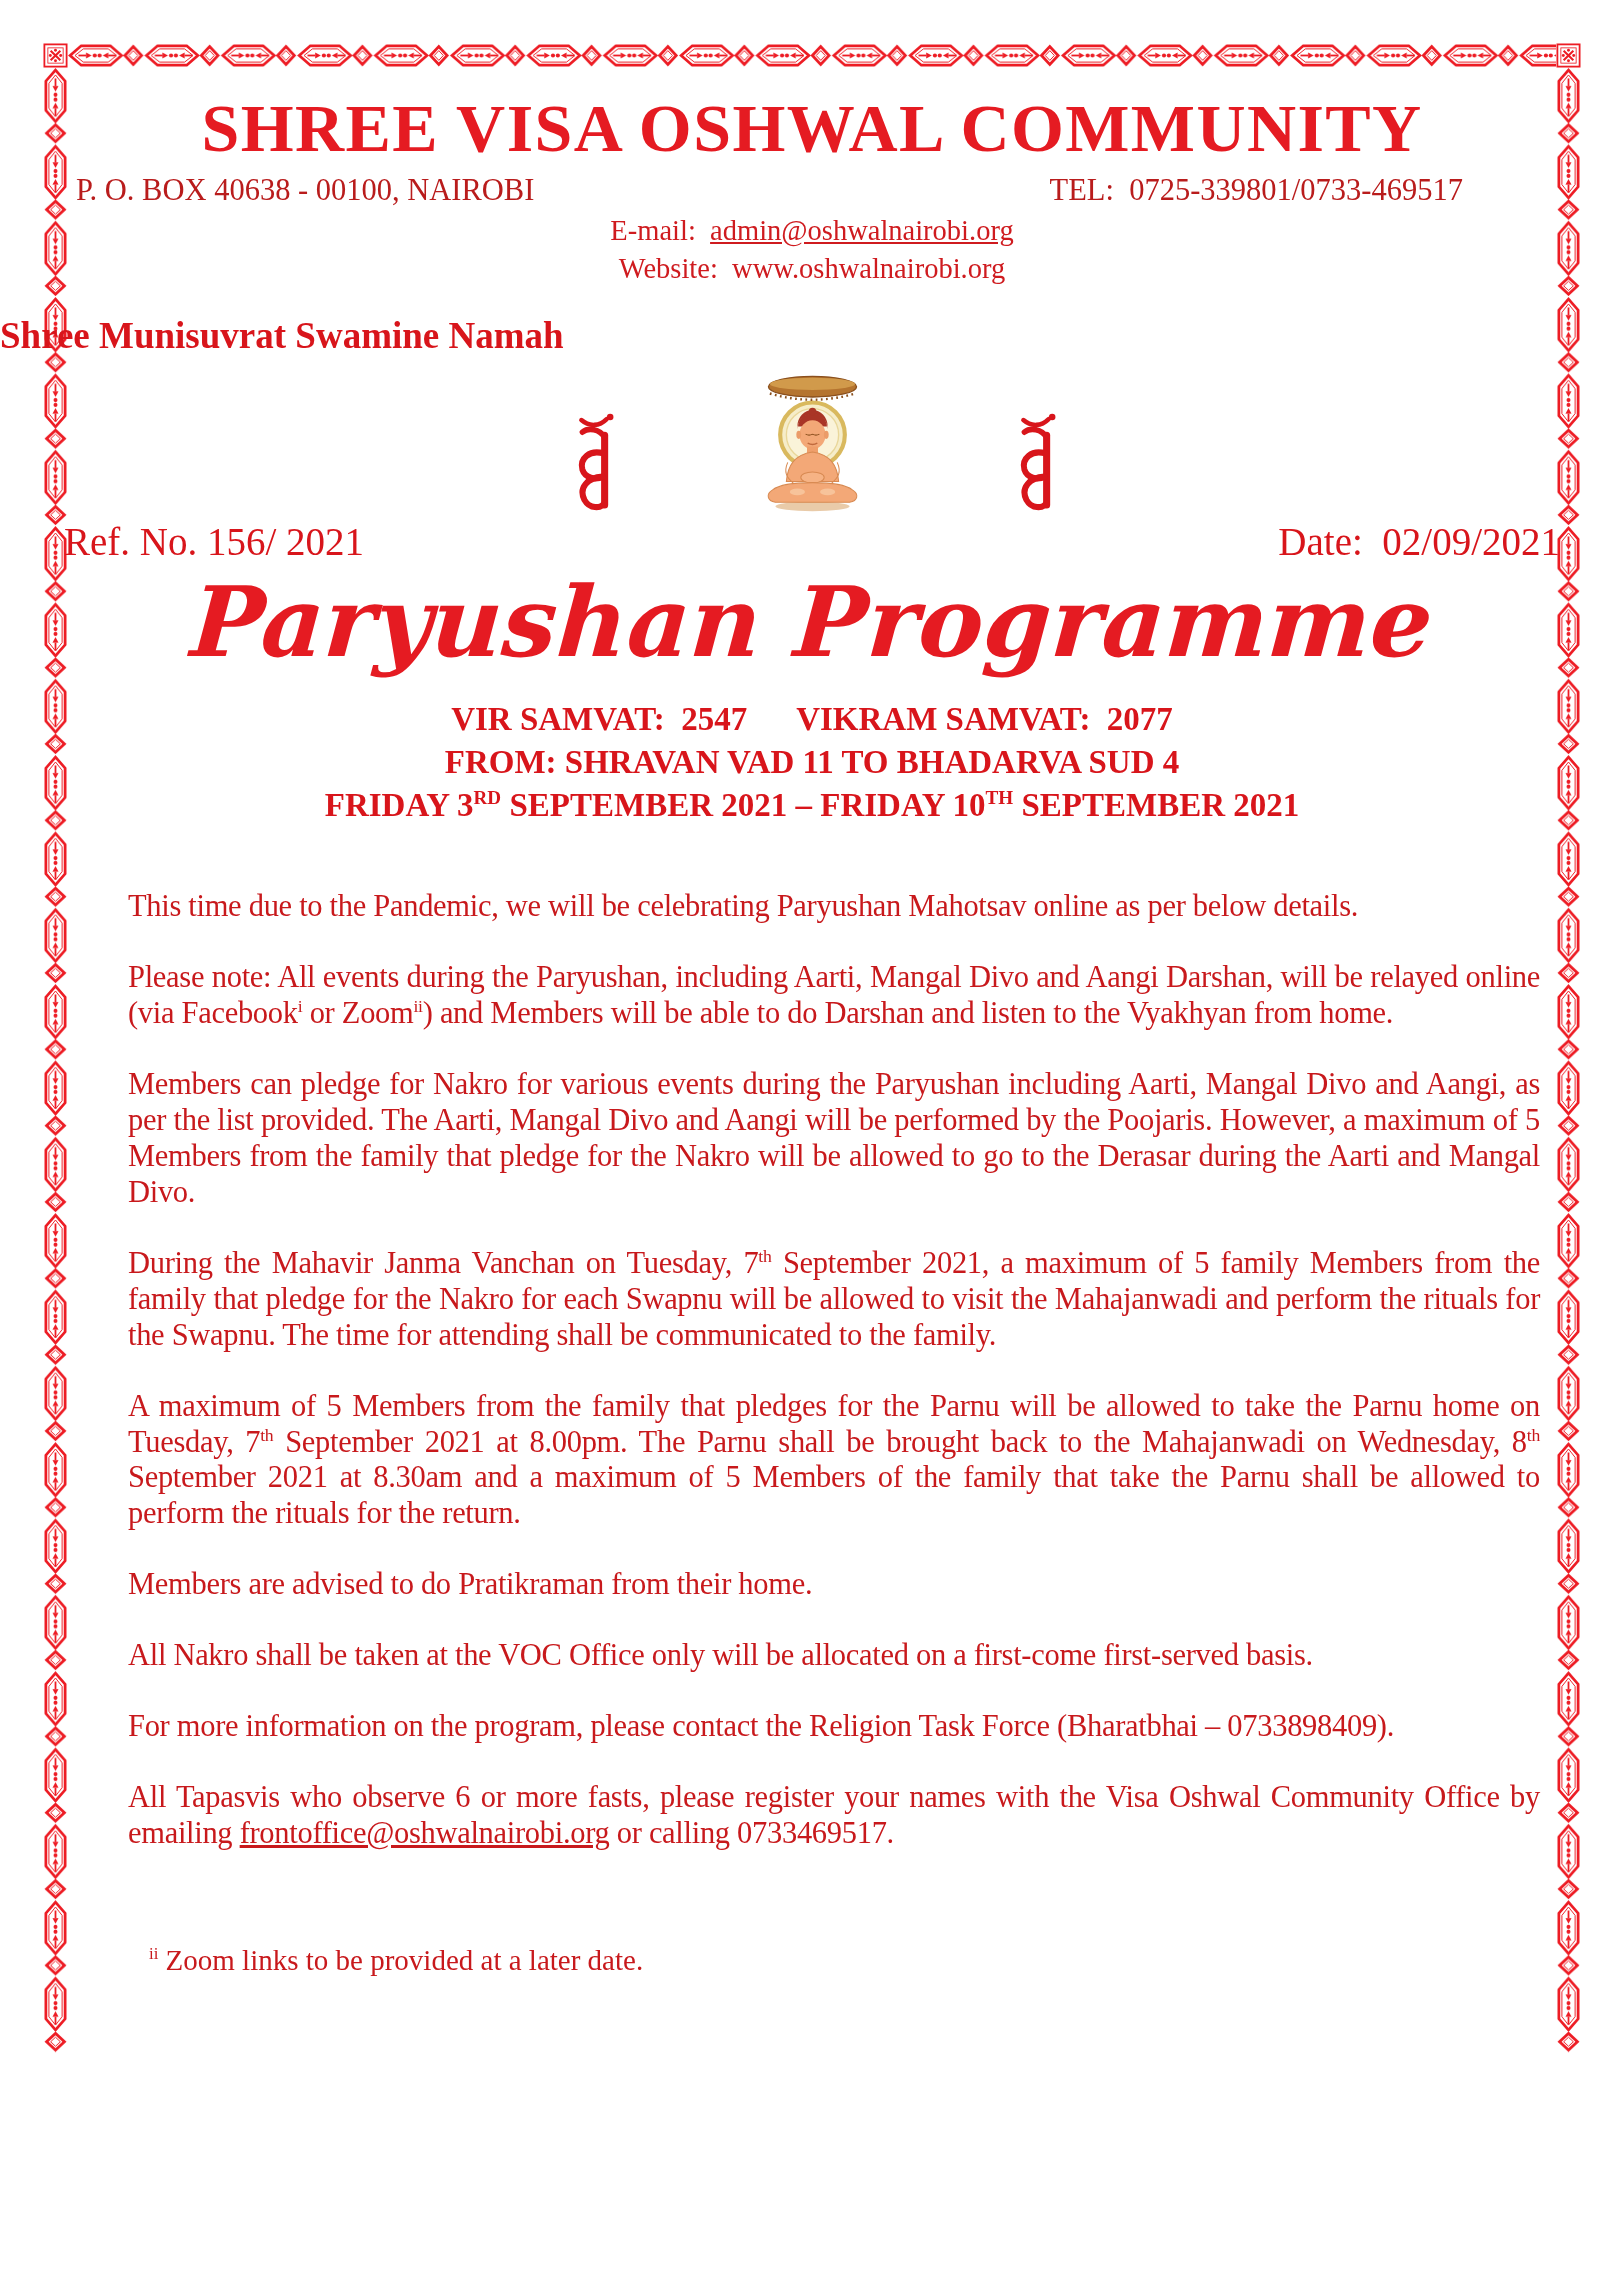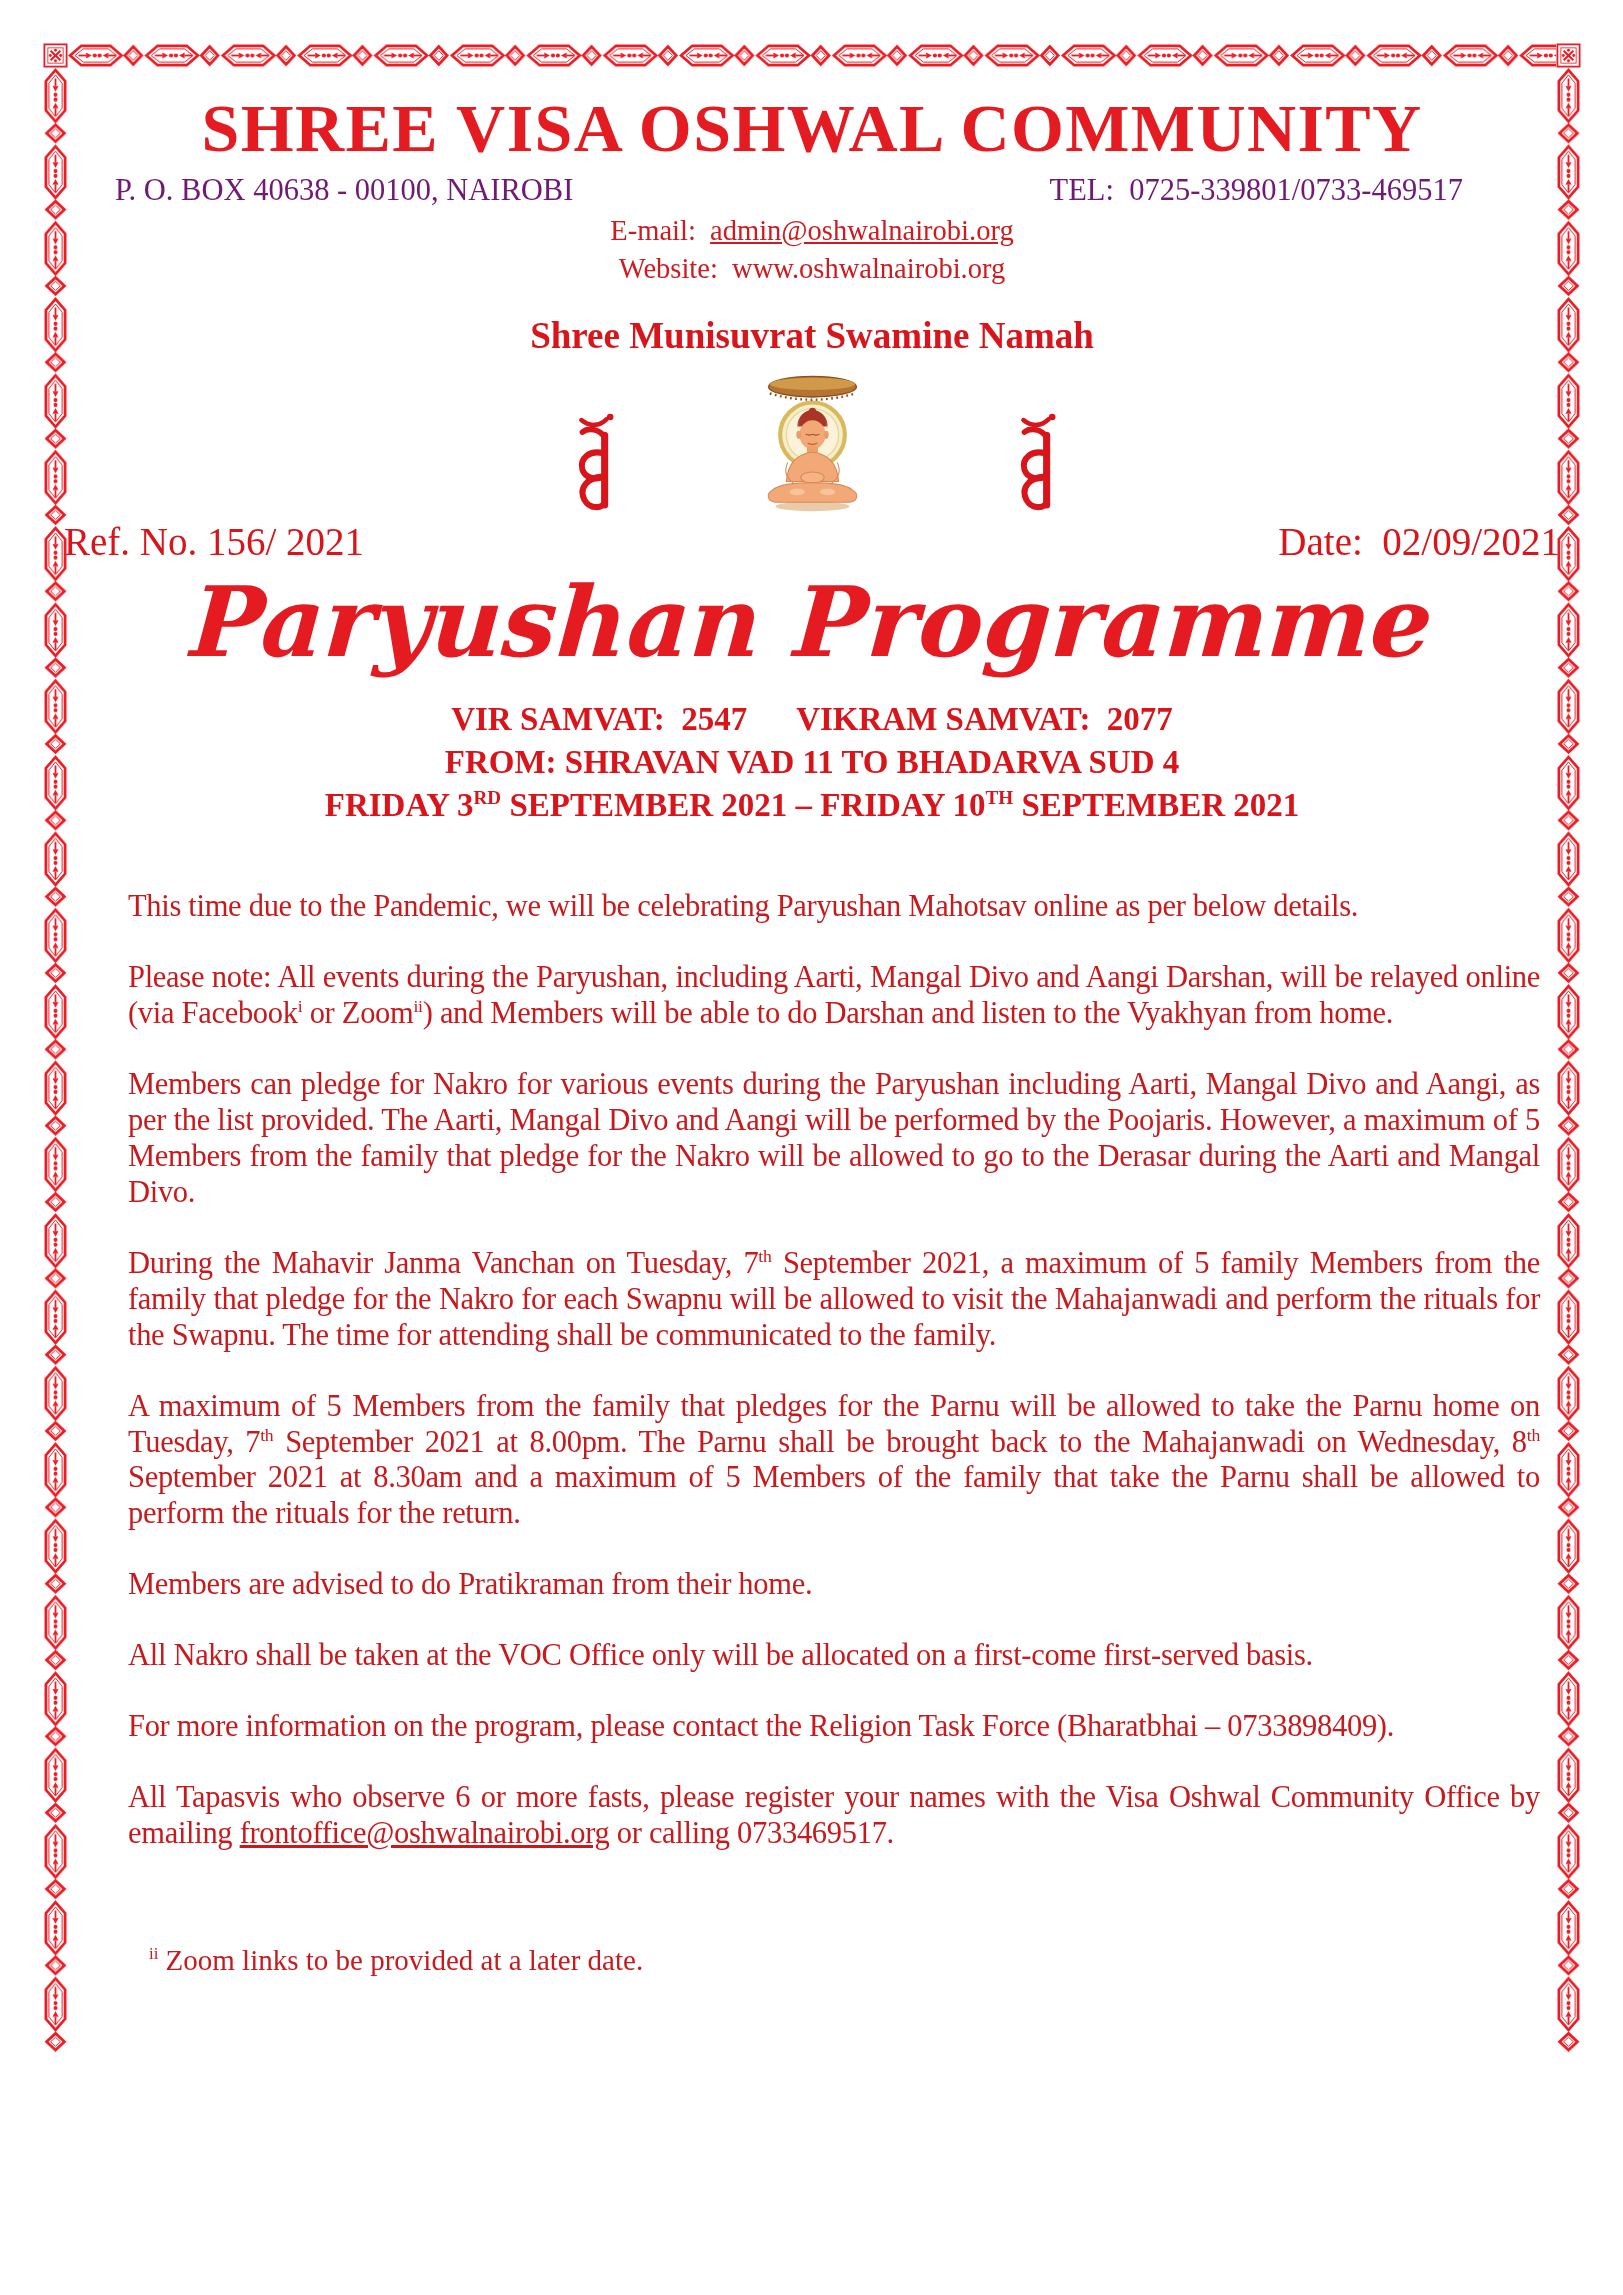--- a/index.html
+++ b/index.html
@@ -23,29 +23,29 @@
   .bcorner.br { left:1556px; top:2227px; }
 
   .content { position:absolute; inset:0; padding-top:94px; }
 
   .org-title {
     text-align:center; font-weight:700; font-size:68px; line-height:1.0;
     letter-spacing:1.4px; color:#e51b22;
   }
   .po-tel {
     display:flex; justify-content:space-between;
-    padding:0 161px 0 115px; margin-top:11px;
-    font-size:30.5px; color:#701a75;
+    padding:0 161px 0 76px; margin-top:11px;
+    font-size:30.5px; color:#b91c1c;
   }
   .contact-line { text-align:center; font-size:28.5px; line-height:1.2; margin-top:5.6px; color:#cf1b1f; }
   .contact-line + .contact-line { margin-top:4px; }
   .u { text-decoration:underline; }
   a.redlink { color:#cf1b1f; text-decoration:underline; cursor:pointer; }
 
-  .invocation { text-align:center; font-weight:700; font-size:37px; margin-top:28px; color:#d8151b; }
+  .invocation { text-align:left; font-weight:700; font-size:37px; margin-top:28px; color:#d8151b; }
 
   .icon-row {
     display:flex; justify-content:center; align-items:flex-end;
     gap:104px; margin-top:8.3px; height:151px;
   }
   .icon-row .om { height:99px; width:65px; margin-bottom:4.2px; }
   .icon-row .deity { height:150px; width:169px; }
 
   .ref-date {
     display:flex; justify-content:space-between;

